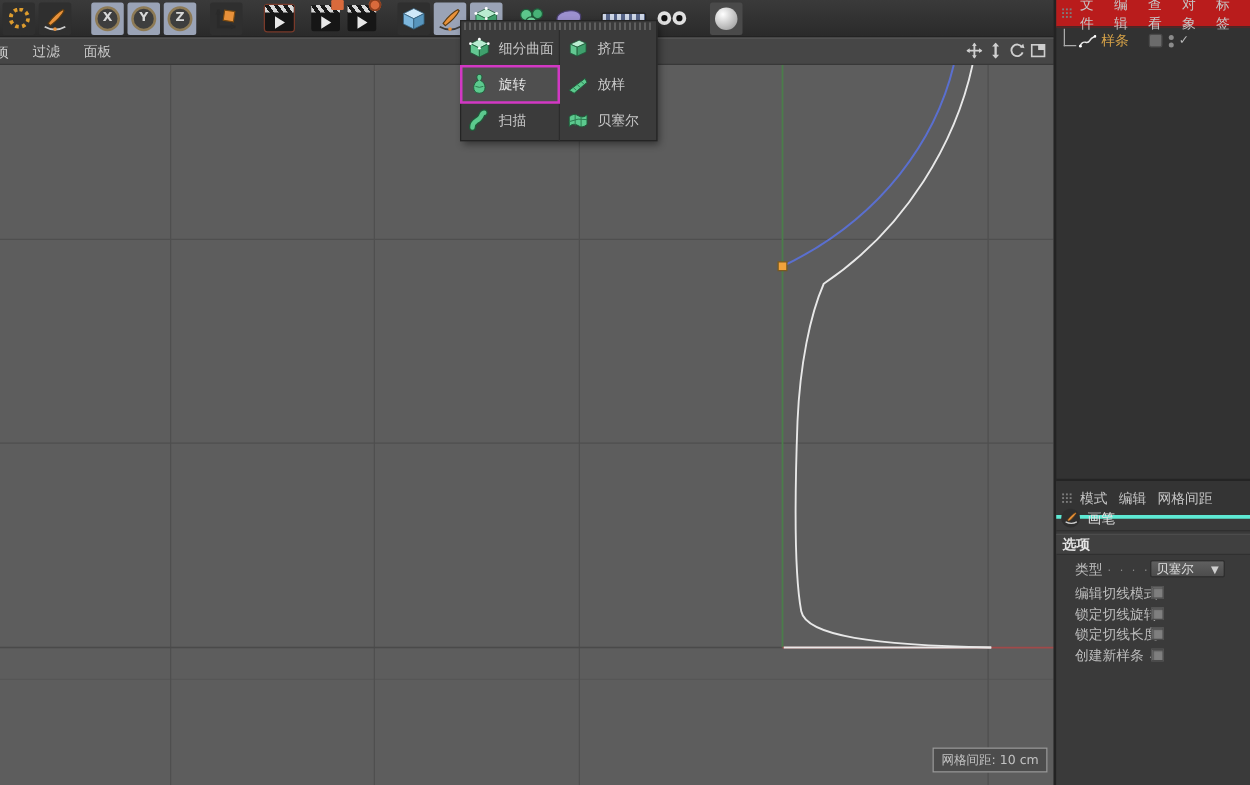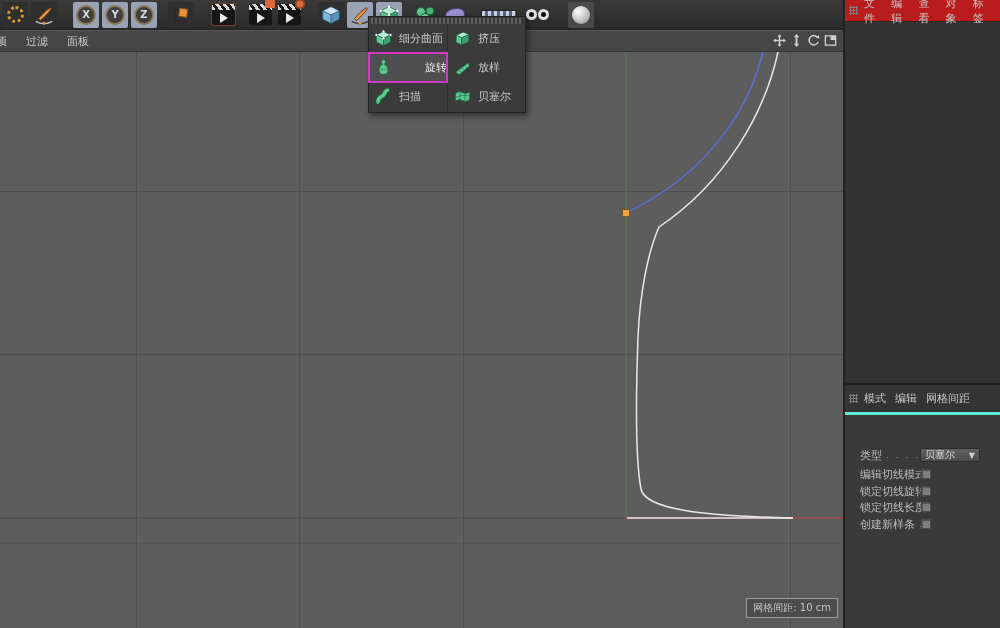--- a/index.html
+++ b/index.html
@@ -57,21 +57,21 @@
   .menu-pop { position:absolute; left:368px; top:16px; width:158px; height:97px; background:#3b3b3b;
               border:1px solid #242424; box-shadow:2px 3px 6px rgba(0,0,0,.45); z-index:30; }
   .tearoff { height:6px; margin:1px 2px 0 2px;
              background:repeating-linear-gradient(90deg,#5e5e5e 0 2px,#3b3b3b 2px 4px); }
   .menu-cols { display:flex; height:89px; }
   .mcol { width:79px; display:flex; flex-direction:column; }
   .mcol.right { border-left:1px solid #2c2c2c; }
   .mitem { height:29px; display:flex; align-items:center; gap:6px; padding-left:5px;
            font-size:11px; color:#c8c8c8; position:relative; }
   .mitem svg { flex:0 0 auto; }
-  .mitem.hl { background:#4f4f4f; outline:2px solid #d238c4; outline-offset:-1px; color:#e8e8e8;justify-content:space-between; }
+  .mitem.hl { background:#4f4f4f; outline:2px solid #d238c4; outline-offset:-1px; color:#e8e8e8; }
 
   
   .rpanel { position:absolute; left:843px; top:0; width:157px; height:628px; background:#323232;
             border-left:2px solid #232323; }
   .pm-bar { display:flex; align-items:center; font-size:11px; color:#c6c6c6; gap:0; }
   .om-menubar { position:absolute; left:0; top:0; width:100%; height:22px; background:#b91c1c;
                 border-bottom:1px solid #2a2a2a; }
   .om-menubar .mi, .am-menubar .mi { margin-right:9px; }
   .grip { width:9px; height:9px; margin:0 6px 0 4px; flex:0 0 auto;
           background-image:radial-gradient(#7d7d7d 1px, transparent 1.1px); background-size:3px 3px; }
@@ -324,30 +324,55 @@
   <div class="rpanel">
 
     <div class="om-menubar pm-bar">
       <span class="grip"></span>
       <span class="mi">文件</span>
       <span class="mi">编辑</span>
       <span class="mi">查看</span>
       <span class="mi">对象</span>
       <span class="mi">标签</span>
     </div>
+    <div class="om-row">
+      <span class="tree-elbow"></span>
+      <svg width="14" height="12" viewBox="0 0 16 13">
+        <path d="M1 11 C5 3 7 11 10 6 C12 2 14 3 15 2" stroke="#e6e6e6" stroke-width="1.4" fill="none"></path>
+        <circle cx="1.5" cy="11" r="1.3" fill="#fff"></circle>
+          <circle cx="15" cy="2" r="1.3" fill="#fff"></circle>
+      </svg>
+      <span class="obj-name">样条</span>
+      <span class="chip"></span>
+      <span class="vis-dots">
+          <i></i>
+          <i></i>
+        </span>
+      <span class="obj-check">✓</span>
+    </div>
 
     <div class="h-split"></div>
 
     <div class="am">
       <div class="am-menubar pm-bar">
         <span class="grip"></span>
         <span class="mi">模式</span>
         <span class="mi">编辑</span>
         <span class="mi">网格间距</span>
       </div>
+      <div class="am-tool">
+        <span class="pen-badge">
+          <svg width="12" height="12" viewBox="0 0 24 24">
+              <path d="M6 16 C9 12 15 6 19 4 L20 5 C18 9 12 15 8 18 Z" fill="#e8913a" stroke="#5a3a10"></path>
+              <path d="M3 19 Q12 24 21 19" stroke="#cccccc" stroke-width="2" fill="none"></path>
+            </svg>
+        </span>
+        <span class="tool-name">画笔</span>
+      </div>
+      <div class="am-section">选项</div>
 
       <div class="prop-row" style="top:62px">
         <span class="lbl">类型</span>
         <span class="leader" style="width:40px">. . . . . . .</span>
         <span class="dd">
           <span>贝塞尔</span>
           <span class="arr">▼</span>
         </span>
       </div>
 

